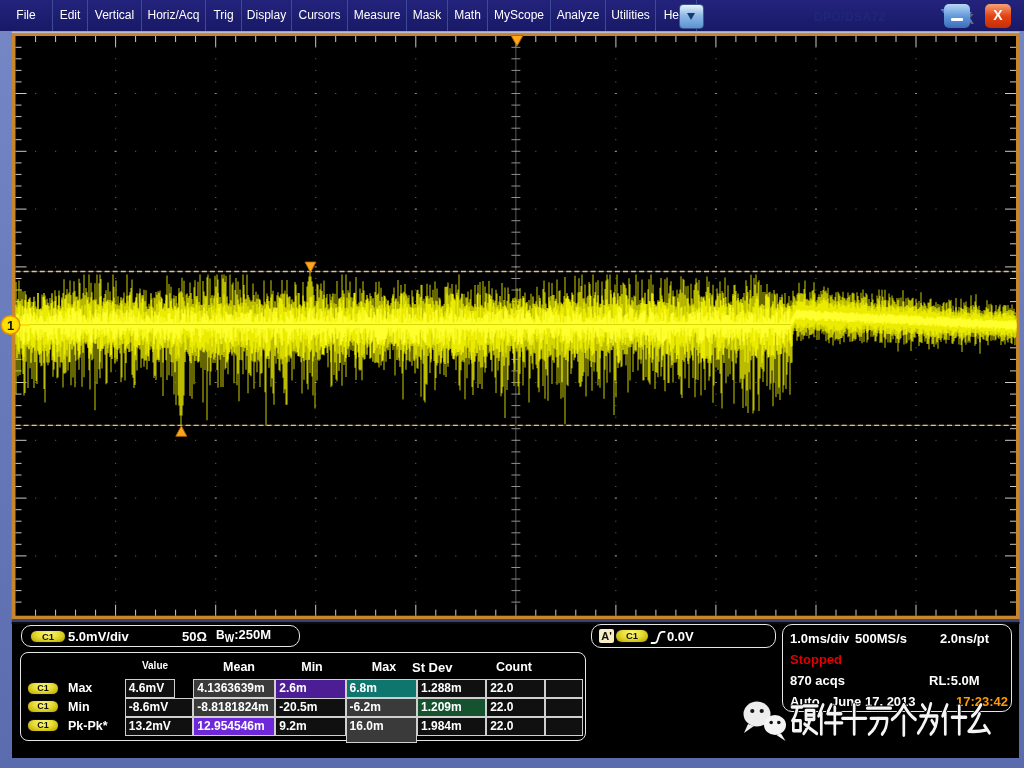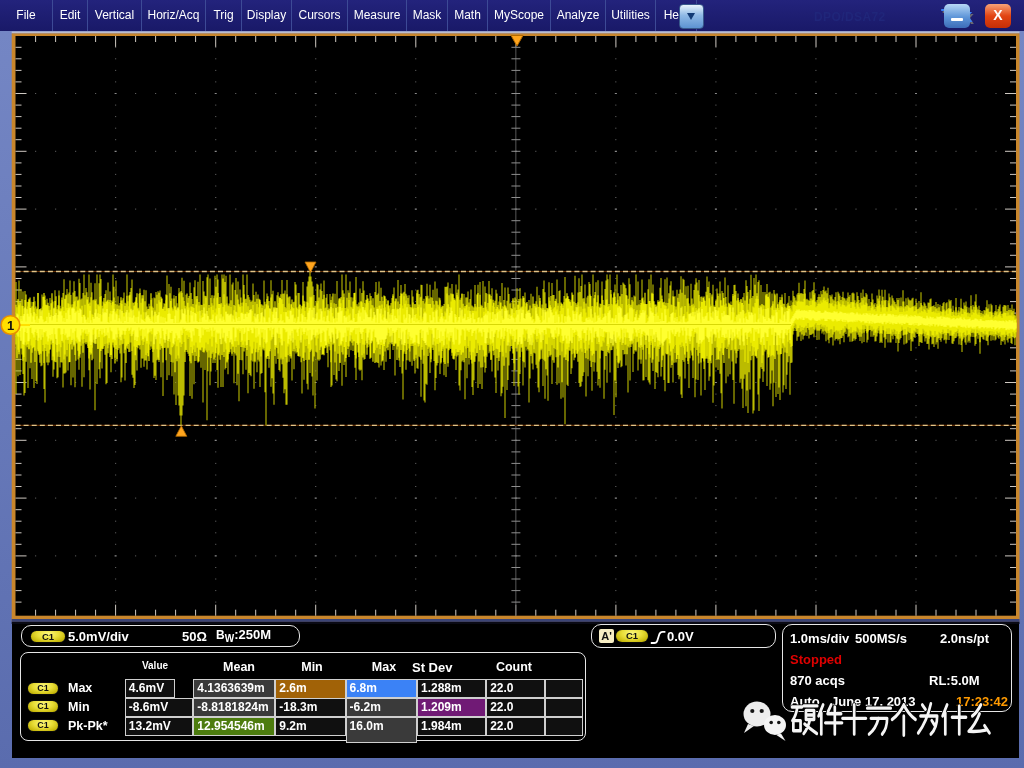--- a/index.html
+++ b/index.html
@@ -89,38 +89,38 @@
 <div class="b1" style="left:199px;top:660px;width:80px;text-align:center;font-size:12.5px">Mean</div>
 <div class="b1" style="left:272px;top:660px;width:80px;text-align:center;font-size:12.5px">Min</div>
 <div class="b1" style="left:344px;top:660px;width:80px;text-align:center;font-size:12.5px">Max</div>
 <div class="b1" style="left:412px;top:660px;width:80px;text-align:left;font-size:13px">St Dev</div>
 <div class="b1" style="left:474px;top:660px;width:80px;text-align:center;font-size:12.5px">Count</div>
 <div class="b1" style="left:525px;top:686px;width:80px;text-align:left;font-size:12.5px">Info</div>
 <div class="badge" style="left:28px;top:682.5px;width:30px;height:11px;font-size:9px;line-height:11px">C1</div>
 <div class="b1" style="left:68px;top:681.0px;font-size:12.5px">Max</div>
 <div class="cell" style="left:124.8px;top:679.0px;width:50px;height:18.9px;background:#101010">4.6mV</div>
 <div class="cell" style="left:193.3px;top:679.0px;width:82.0px;height:18.9px;background:#3a3a3a">4.1363639m</div>
-<div class="cell" style="left:275.3px;top:679.0px;width:70.3px;height:27px;background:#a16207">2.6m</div>
-<div class="cell" style="left:345.6px;top:679.0px;width:71.4px;height:18.9px;background:#3b82f6">6.8m</div>
+<div class="cell" style="left:275.3px;top:679.0px;width:70.3px;height:27px;background:#4c1d95">2.6m</div>
+<div class="cell" style="left:345.6px;top:679.0px;width:71.4px;height:18.9px;background:#0f766e">6.8m</div>
 <div class="cell" style="left:417.0px;top:679.0px;width:69.2px;height:18.9px;background:#101010">1.288m</div>
 <div class="cell" style="left:486.2px;top:679.0px;width:58.6px;height:18.9px;background:#101010">22.0</div>
 <div class="cell" style="left:544.8px;top:679.0px;width:38.1px;height:18.9px;background:#101010"></div>
 <div class="badge" style="left:28px;top:701.4px;width:30px;height:11px;font-size:9px;line-height:11px">C1</div>
 <div class="b1" style="left:68px;top:699.9px;font-size:12.5px">Min</div>
 <div class="cell" style="left:124.8px;top:697.9px;width:68.5px;height:18.9px;background:#101010">-8.6mV</div>
 <div class="cell" style="left:193.3px;top:697.9px;width:82.0px;height:18.9px;background:#3a3a3a">-8.8181824m</div>
-<div class="cell" style="left:275.3px;top:697.9px;width:70.3px;height:18.9px;background:#101010">-18.3m</div>
+<div class="cell" style="left:275.3px;top:697.9px;width:70.3px;height:18.9px;background:#101010">-20.5m</div>
 <div class="cell" style="left:345.6px;top:697.9px;width:71.4px;height:18.9px;background:#3a3a3a">-6.2m</div>
-<div class="cell" style="left:417.0px;top:697.9px;width:69.2px;height:18.9px;background:#701a75">1.209m</div>
+<div class="cell" style="left:417.0px;top:697.9px;width:69.2px;height:18.9px;background:#14532d">1.209m</div>
 <div class="cell" style="left:486.2px;top:697.9px;width:58.6px;height:18.9px;background:#101010">22.0</div>
 <div class="cell" style="left:544.8px;top:697.9px;width:38.1px;height:18.9px;background:#101010"></div>
 <div class="badge" style="left:28px;top:720.3px;width:30px;height:11px;font-size:9px;line-height:11px">C1</div>
 <div class="b1" style="left:68px;top:718.8px;font-size:12.5px">Pk-Pk*</div>
 <div class="cell" style="left:124.8px;top:716.8px;width:68.5px;height:18.9px;background:#101010">13.2mV</div>
-<div class="cell" style="left:193.3px;top:716.8px;width:82.0px;height:18.9px;background:#4d7c0f">12.954546m</div>
+<div class="cell" style="left:193.3px;top:716.8px;width:82.0px;height:18.9px;background:#6d28d9">12.954546m</div>
 <div class="cell" style="left:275.3px;top:716.8px;width:70.3px;height:18.9px;background:#101010">9.2m</div>
 <div class="cell" style="left:345.6px;top:716.8px;width:71.4px;height:26px;background:#3a3a3a">16.0m</div>
 <div class="cell" style="left:417.0px;top:716.8px;width:69.2px;height:18.9px;background:#101010">1.984m</div>
 <div class="cell" style="left:486.2px;top:716.8px;width:58.6px;height:18.9px;background:#101010">22.0</div>
 <div class="cell" style="left:544.8px;top:716.8px;width:38.1px;height:18.9px;background:#101010"></div>
 <svg style="position:absolute;left:735px;top:693px;z-index:9" width="280" height="60" viewBox="0 0 280 60">
     <g>
       <ellipse cx="22" cy="21" rx="13.5" ry="12.5" fill="#ededed"></ellipse>
       <path d="M13 31 L9 40 L19 33 Z" fill="#ededed"></path>
       <circle cx="17.3" cy="18" r="2.1" fill="#141414"></circle>

